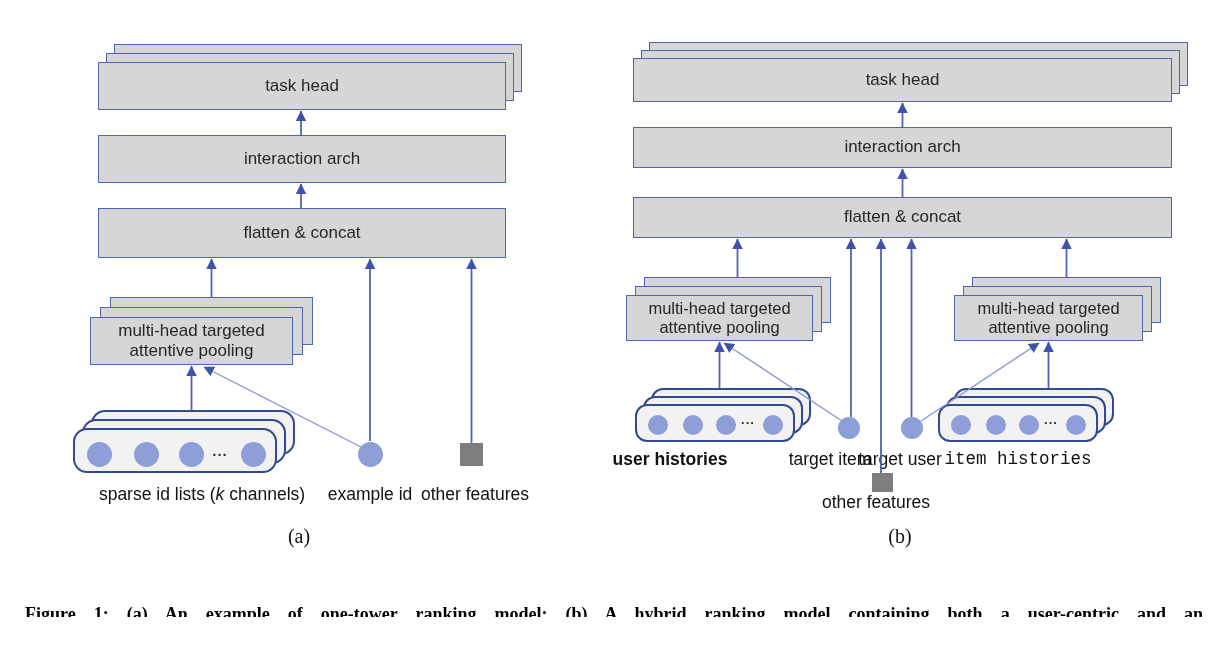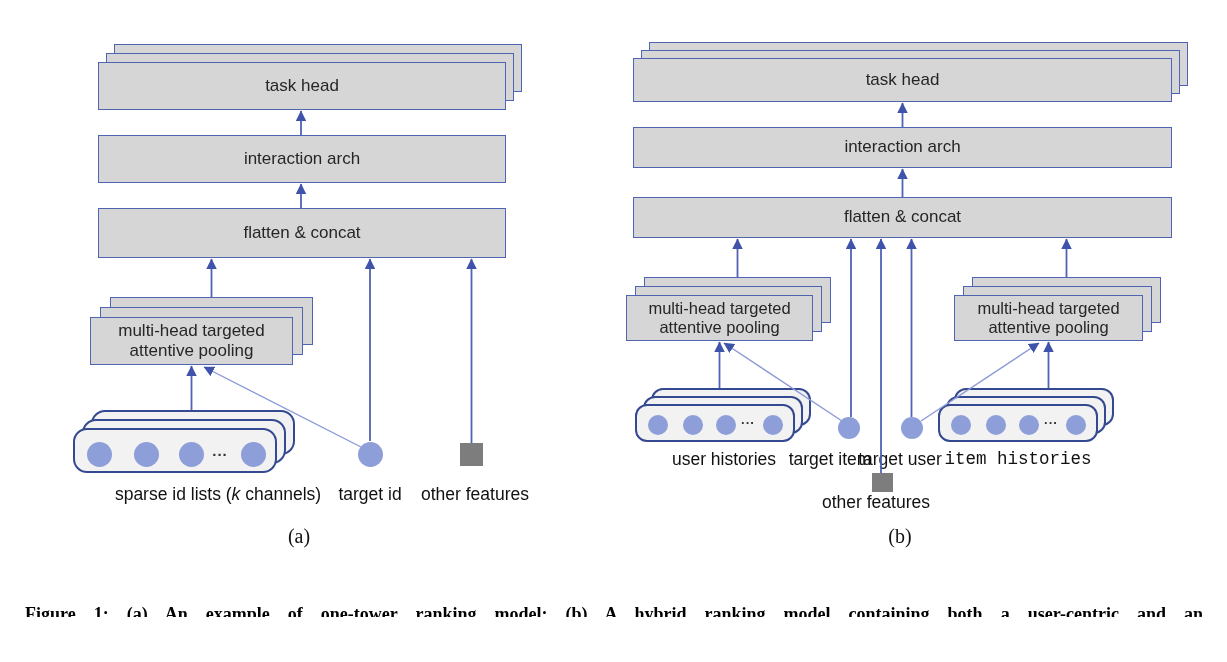--- a/index.html
+++ b/index.html
@@ -52,22 +52,22 @@
   <div class="listrect" style="left:73px;top:428px;width:204px;height:45px;"></div>
   <div class="circle" style="left:86.5px;top:441.5px;width:25px;height:25px;"></div>
   <div class="circle" style="left:133.5px;top:441.5px;width:25px;height:25px;"></div>
   <div class="circle" style="left:178.5px;top:441.5px;width:25px;height:25px;"></div>
   <div class="circle" style="left:240.5px;top:441.5px;width:25px;height:25px;"></div>
   <div class="dots" style="left:220px;top:442px;">...</div>
 
   <div class="circle" style="left:357.5px;top:441.5px;width:25px;height:25px;"></div>
   <div class="sq" style="left:460px;top:443px;width:23px;height:23px;"></div>
 
-  <div class="lbl" style="left:218px;top:484px;"><span>sparse id lists (</span><span class="it">k</span><span> channels)</span></div>
-  <div class="lbl" style="left:370px;top:484px;">target id</div>
+  <div class="lbl" style="left:202px;top:484px;"><span>sparse id lists (</span><span class="it">k</span><span> channels)</span></div>
+  <div class="lbl" style="left:370px;top:484px;">example id</div>
   <div class="lbl" style="left:475px;top:484px;">other features</div>
   <div class="sublbl" style="left:299px;top:525px;">(a)</div>
 
   <div class="layer" style="left:649px;top:42px;width:539px;height:44px;"></div>
   <div class="layer" style="left:641px;top:50px;width:539px;height:44px;"></div>
   <div class="box" style="left:633px;top:58px;width:539px;height:44px;">
     <span>task head</span>
   </div>
 
   <div class="box" style="left:633px;top:127px;width:539px;height:41px;">
@@ -105,21 +105,21 @@
   <div class="circle" style="left:951px;top:415px;width:20px;height:20px;"></div>
   <div class="circle" style="left:986px;top:415px;width:20px;height:20px;"></div>
   <div class="circle" style="left:1019px;top:415px;width:20px;height:20px;"></div>
   <div class="circle" style="left:1066px;top:415px;width:20px;height:20px;"></div>
   <div class="dots" style="left:1051px;top:412px;font-size:13px;">...</div>
 
   <div class="circle" style="left:838px;top:417px;width:22px;height:22px;"></div>
   <div class="circle" style="left:900.5px;top:417px;width:22px;height:22px;"></div>
   <div class="sq" style="left:872px;top:473px;width:21px;height:19px;"></div>
 
-  <div class="lbl" style="left:724px;top:449px;">user histories</div>
+  <div class="lbl" style="left:670px;top:449px;font-weight:bold;">user histories</div>
   <div class="lbl" style="left:830px;top:449px;">target item</div>
   <div class="lbl" style="left:900px;top:449px;">target user</div>
   <div class="lbl" style="left:1018px;top:449px;font-family:Liberation Mono, monospace;">item histories</div>
   <div class="lbl" style="left:876px;top:492px;">other features</div>
   <div class="sublbl" style="left:900px;top:525px;">(b)</div>
 
   <svg id="connectors" width="1227" height="560">
     <defs>
       <marker id="ah" viewBox="0 0 10 10" refX="9.5" refY="5" markerWidth="10.5" markerHeight="10.5" markerUnits="userSpaceOnUse" orient="auto">
         <path d="M0,0 L10,5 L0,10 Z" fill="#4053ab"></path>

